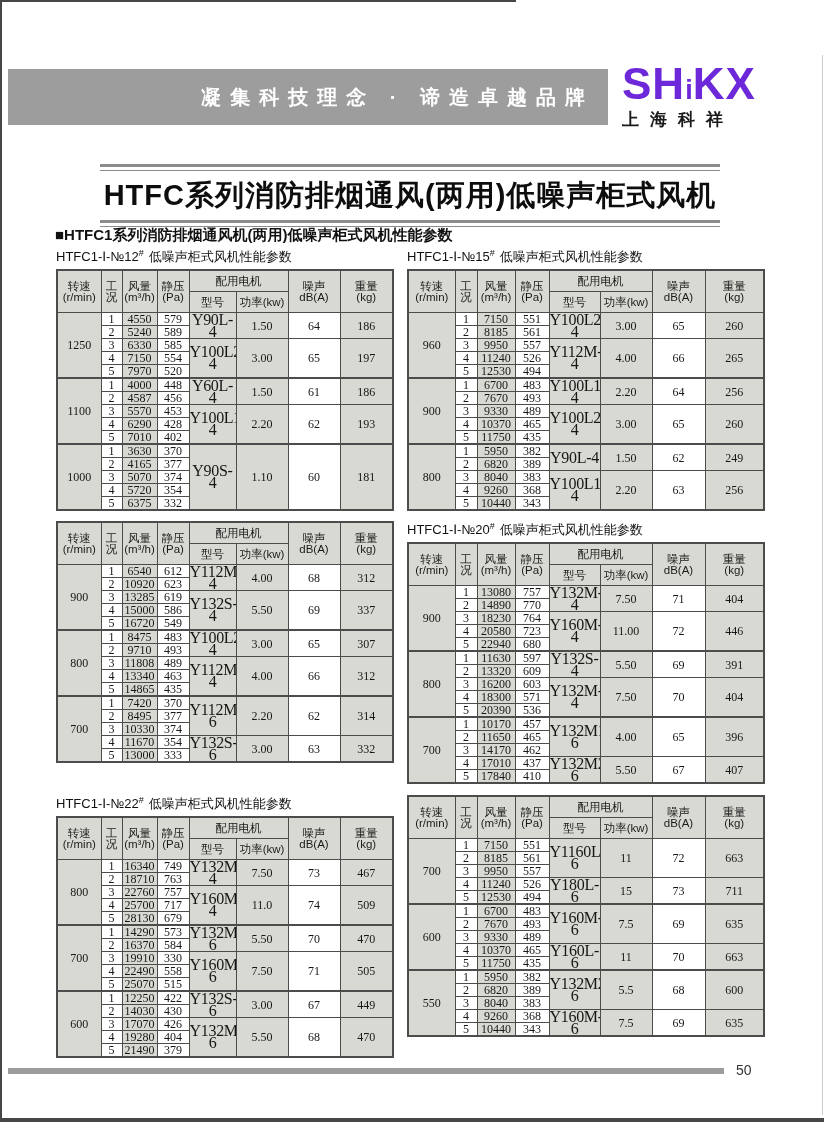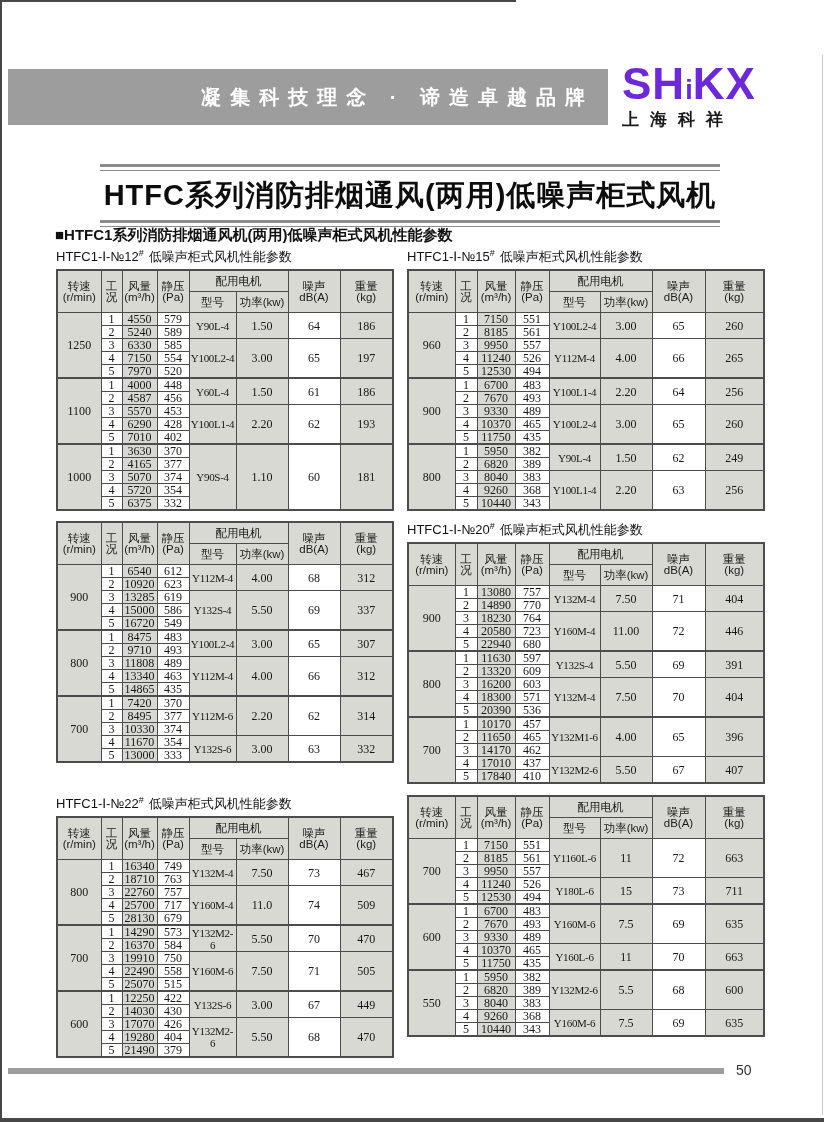--- a/index.html
+++ b/index.html
@@ -37,21 +37,21 @@
   .tcaption{font-size:13px;color:#111;margin-bottom:3px;white-space:nowrap;font-weight:500;}
   .tcaption sup{font-size:9px;}
   .cap-suffix{margin-left:5px;}
 
   table.ptable{border-collapse:collapse;table-layout:fixed;width:100%;background:#ffffff;border:2px solid #4c4c4c;}
   .ptable th,.ptable td{border:1px solid #4c4c4c;text-align:center;vertical-align:middle;padding:0;overflow:hidden;}
   .ptable thead th{height:20px;background:#d9d9d3;font-weight:500;font-family:"Liberation Sans",sans-serif;}
   .ptable thead .hl{line-height:11px;font-size:11.5px;}
   .ptable td{height:12px;line-height:12px;font-size:12px;font-family:"Liberation Serif",serif;color:#161616;}
   td.g{background:#d9d9d3;}
-  td.model{font-size:11px;letter-spacing:-0.3px;}
+  td.model{font-size:16px;letter-spacing:-0.3px;}
   tr.gsep td{border-top:2px solid #4c4c4c;}
 
   
   .footer-bar{position:absolute;left:8px;top:1068px;width:716px;height:6px;background:#9d9d9d;}
   .page-num{position:absolute;left:736px;top:1062px;font-size:14px;color:#333;font-family:"Liberation Sans",sans-serif;}
 </style>
 </head>
 <body>
 
 <div class="edge-top"></div>
@@ -804,21 +804,21 @@
             <td class="g" rowspan="2">470</td>
           </tr>
           <tr>
             <td>2</td>
             <td class="g">16370</td>
             <td>584</td>
           </tr>
           <tr>
             <td>3</td>
             <td class="g">19910</td>
-            <td>750</td>
+            <td>330</td>
             <td class="g model" rowspan="3">Y160M-6</td>
             <td class="g" rowspan="3">7.50</td>
             <td rowspan="3">71</td>
             <td class="g" rowspan="3">505</td>
           </tr>
           <tr>
             <td>4</td>
             <td class="g">22490</td>
             <td>558</td>
           </tr>

